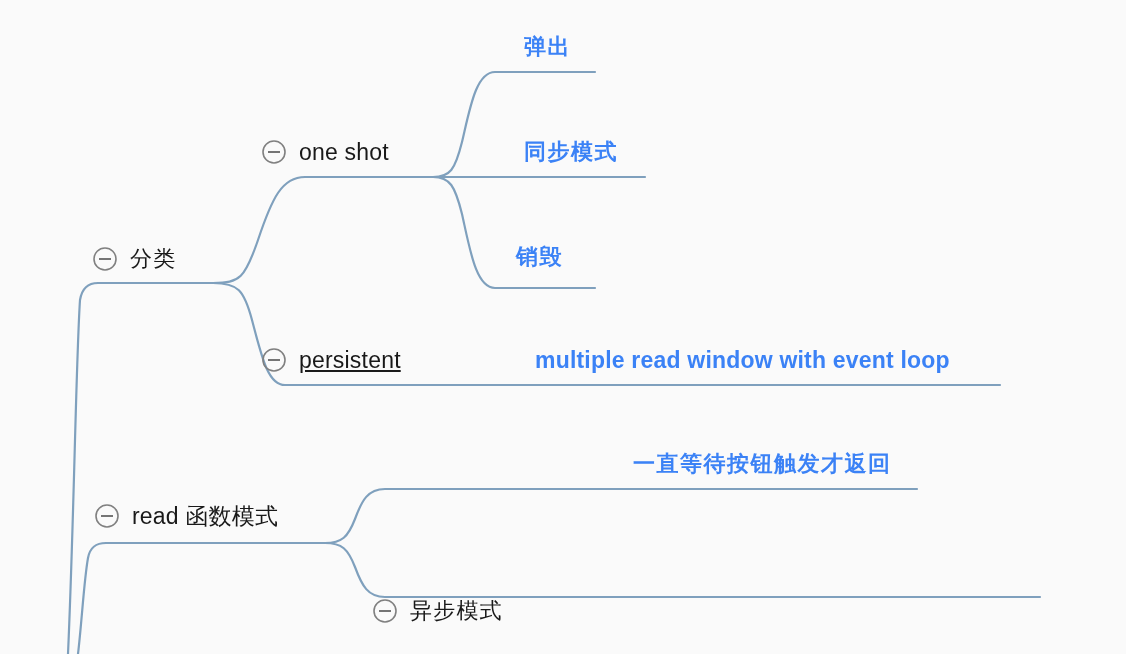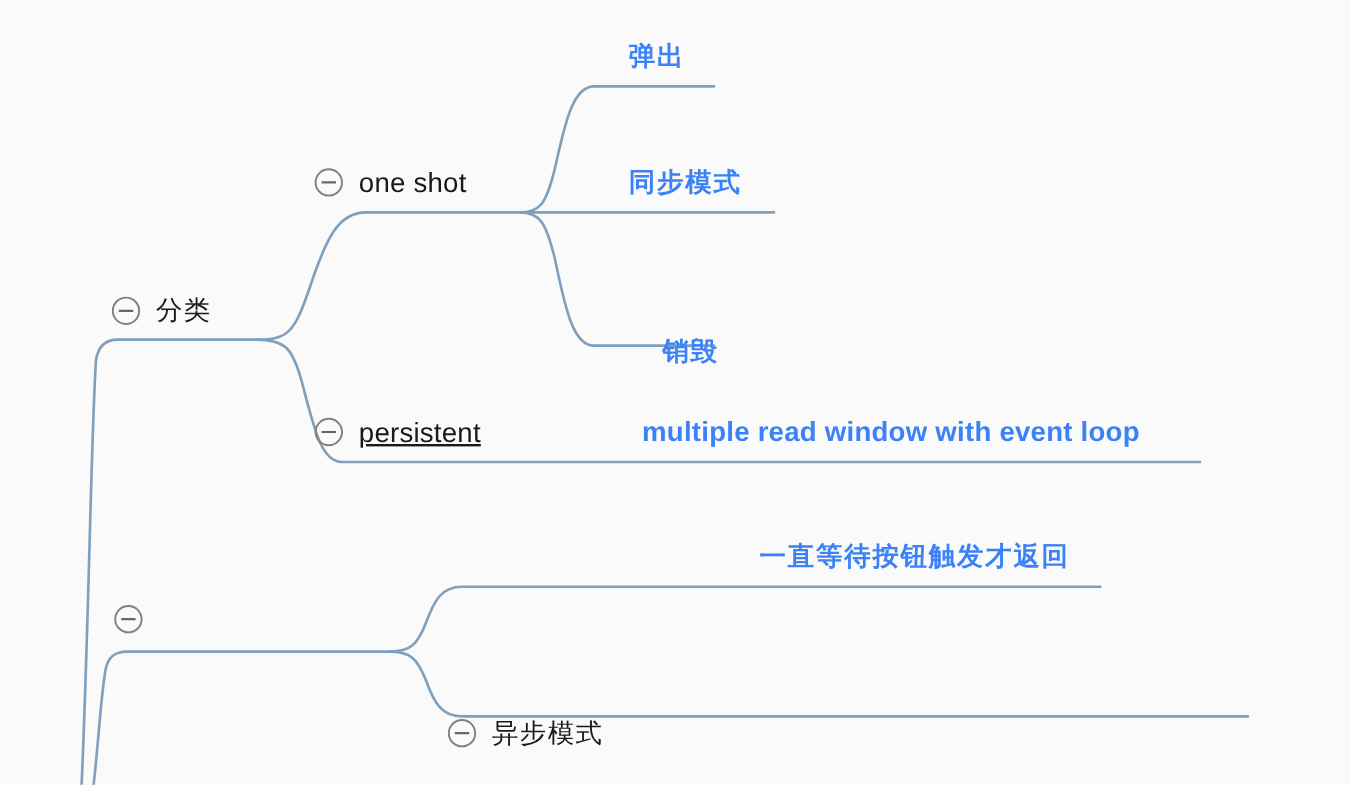--- a/index.html
+++ b/index.html
@@ -125,35 +125,36 @@
       <line x1="7" y1="13" x2="19" y2="13" stroke="#666666" stroke-width="1.8"></line>
     </svg>
     <span class="node-label">persistent</span>
   </div>
 
   <div class="node" style="left:94px; top:516px;">
     <svg class="collapse-icon" viewBox="0 0 26 26">
       <circle cx="13" cy="13" r="11" fill="none" stroke="#808080" stroke-width="1.6"></circle>
       <line x1="7" y1="13" x2="19" y2="13" stroke="#666666" stroke-width="1.8"></line>
     </svg>
+    <span class="node-label mixed">read 函数模式</span>
   </div>
 
 
   <div class="node" style="left:372px; top:569px;margin-top:42px;">
     <svg class="collapse-icon" viewBox="0 0 26 26">
       <circle cx="13" cy="13" r="11" fill="none" stroke="#808080" stroke-width="1.6"></circle>
       <line x1="7" y1="13" x2="19" y2="13" stroke="#666666" stroke-width="1.8"></line>
     </svg>
     <span class="node-label cjk">异步模式</span>
   </div>
 
   <div class="leaf cjk" style="left:524px; top:47px;">弹出</div>
 
   <div class="leaf cjk" style="left:524px; top:152px;">同步模式</div>
 
-  <div class="leaf cjk" style="left:552px; top:257px;margin-top:36px;">销毁</div>
+  <div class="leaf cjk" style="left:516px; top:257px;">销毁</div>
 
   <div class="leaf cjk" style="left:633px; top:464px;">一直等待按钮触发才返回</div>
 
   <div class="leaf latin" style="left:535px; top:360px;">multiple read window with event loop</div>
 
 
 </div>
 
 </body></html>

